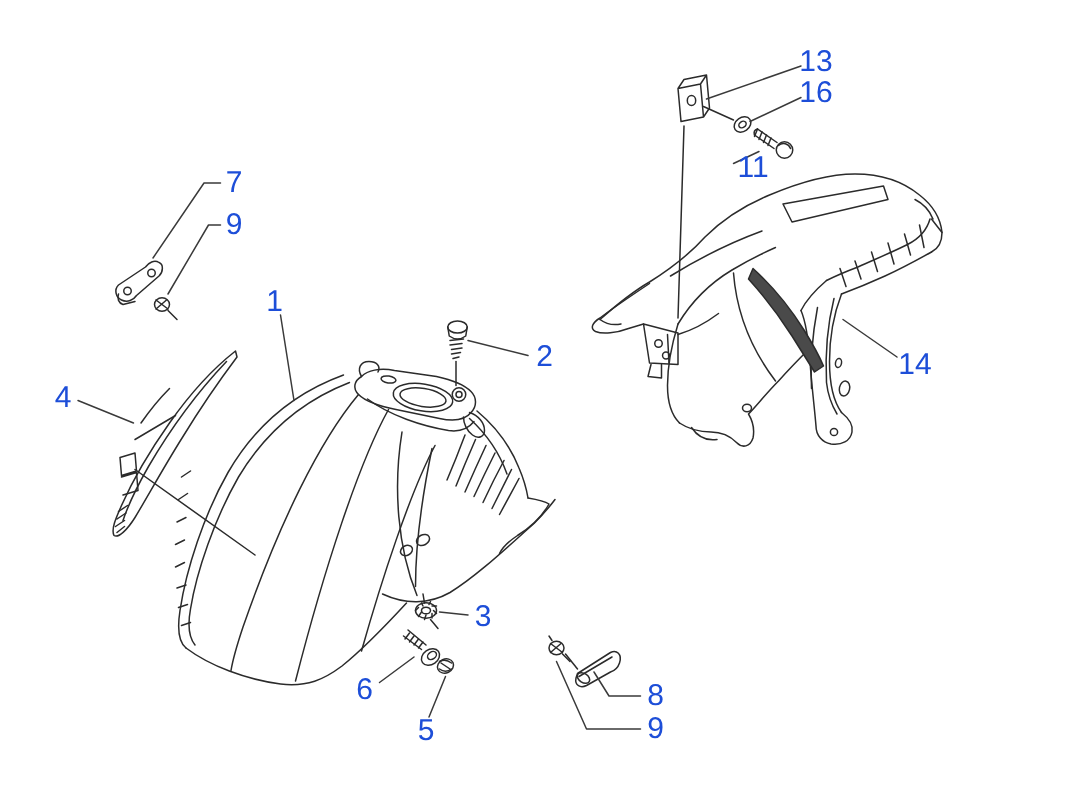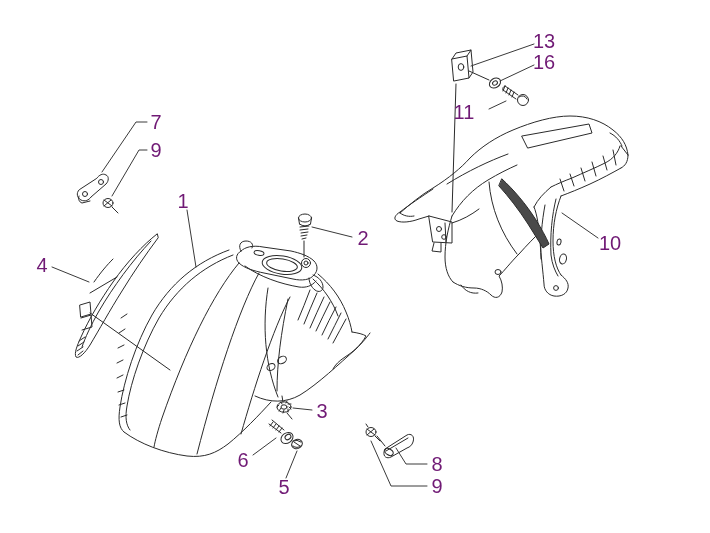--- a/index.html
+++ b/index.html
@@ -2,21 +2,21 @@
 <html><head>
 <meta charset="utf-8">
 <style>
   html,body{margin:0;padding:0;background:#ffffff;}
   body{width:710px;height:533px;font-family:"Liberation Sans",sans-serif;}
   .stage{position:relative;width:710px;height:533px;background:#ffffff;overflow:hidden;}
   .stage svg{position:absolute;left:0;top:0;}
   .stage svg *{stroke:#2b2b2b;stroke-width:1;fill:none;stroke-linecap:round;stroke-linejoin:round;}
   .stage svg .dark{fill:#4a4a4a;stroke:#2b2b2b;}
   .stage svg .leader{stroke:#3a3a3a;stroke-width:1;}
-  .callout{position:absolute;transform:translate(-50%,-50%);font-size:20px;line-height:1;color:#701a75;white-space:nowrap;}
+  .callout{position:absolute;transform:translate(-50%,-50%);font-size:20px;line-height:1;color:#1d4ed8;white-space:nowrap;}
 </style>
 </head>
 <body>
 
 <div class="stage">
 
   <svg width="710" height="533" viewBox="0 0 710 533">
 
     <g>
       <path d="M157,234 C143,245 127,262 113,282 C101,299 89,319 81,337 C77,346 74,353 76,357 C79,359 85,353 90,345 C99,330 110,310 122,291 C133,273 146,254 158,238 Z"></path>
@@ -200,17 +200,17 @@
   <div class="callout" style="left:183px;top:201px">1</div>
   <div class="callout" style="left:363px;top:238px">2</div>
   <div class="callout" style="left:322px;top:411px">3</div>
   <div class="callout" style="left:42px;top:265px">4</div>
   <div class="callout" style="left:284px;top:487px">5</div>
   <div class="callout" style="left:243px;top:460px">6</div>
   <div class="callout" style="left:156px;top:122px">7</div>
   <div class="callout" style="left:437px;top:464px">8</div>
   <div class="callout" style="left:156px;top:150px">9</div>
   <div class="callout" style="left:437px;top:486px">9</div>
-  <div class="callout" style="left:610px;top:243px">10</div>
-  <div class="callout" style="left:464px;top:112px">11</div>
+  <div class="callout" style="left:610px;top:243px">14</div>
+  <div class="callout" style="left:502px;top:112px">11</div>
   <div class="callout" style="left:544px;top:62px">16</div>
   <div class="callout" style="left:544px;top:41px">13</div>
 </div>
 
 </body></html>

